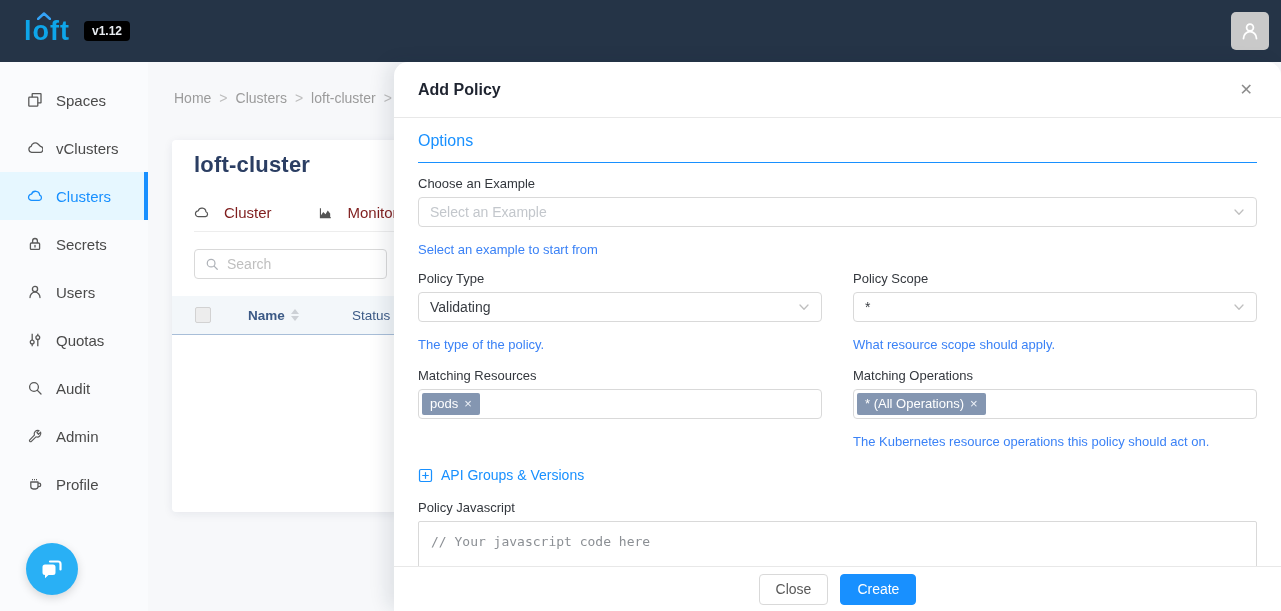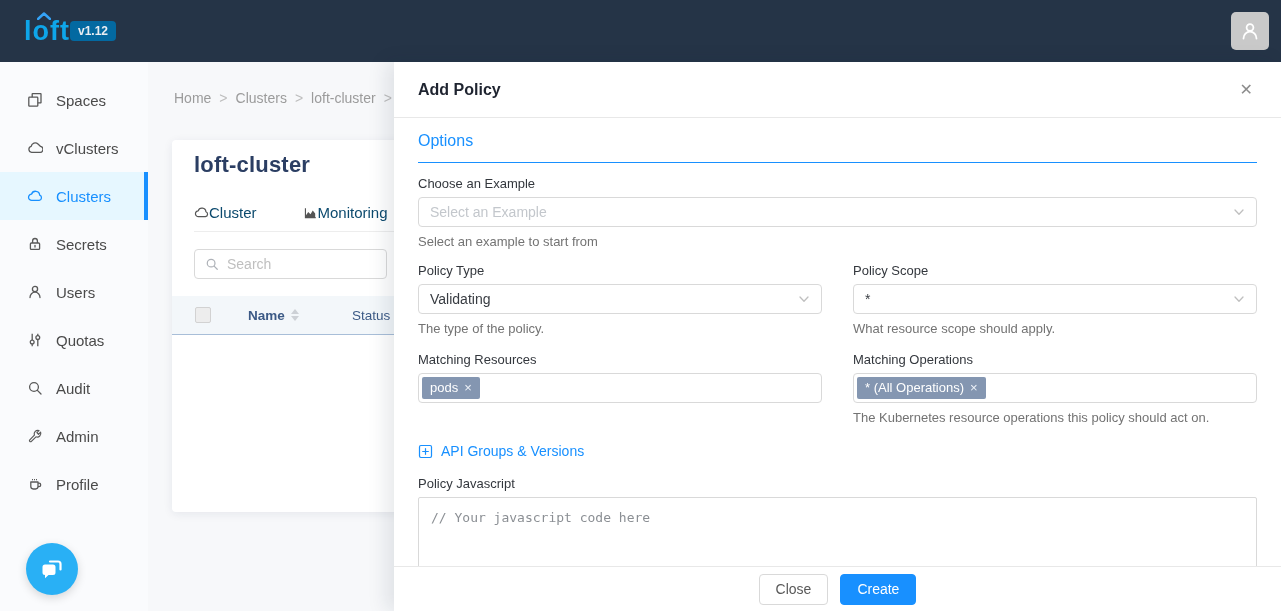--- a/index.html
+++ b/index.html
@@ -11,21 +11,21 @@
   svg { display:block; }
 
   
   .topbar {
     position:absolute; left:0; top:0; width:1281px; height:62px;
     background:#253447; display:flex; align-items:center; padding:0 12px 0 24px; z-index:40;
   }
   .logo { position:relative; color:#0ea5e9; font-size:27px; font-weight:bold; letter-spacing:1px; line-height:1; cursor:pointer; }
   .logo .roof { position:absolute; left:13px; top:-6px; }
   .version-badge {
-    background:#0369a1; color:#e9edf2; font-size:12px; font-weight:bold;
+    margin-left:14px; background:#000000; color:#e9edf2; font-size:12px; font-weight:bold;
     padding:3px 8px; border-radius:4px;
   }
   .avatar {
     margin-left:auto; width:38px; height:38px; background:#c9c9c9; border-radius:5px;
     display:flex; align-items:center; justify-content:center; cursor:pointer;
   }
 
   
   .sidebar {
     position:absolute; left:0; top:62px; width:148px; height:549px;
@@ -49,21 +49,21 @@
   .breadcrumb .sep { color:#bdbdbd; }
   .breadcrumb .crumb.current { color:#262626; font-weight:bold; cursor:default; }
 
   .card {
     position:absolute; left:24px; top:78px; width:995px; height:372px; background:#fff;
     border-radius:4px; box-shadow:0 2px 10px rgba(20,40,80,.08); padding:12px 0 0 22px;
   }
   .card-title { font-size:22px; font-weight:600; color:#2b3e63; letter-spacing:.2px; }
   .card-tabs { display:flex; gap:46px; margin-top:16px; height:38px; align-items:center;
                border-bottom:1px solid #ededed; width:calc(100% - 22px); }
-  .card-tab { display:flex; align-items:center; gap:0; font-size:15px; color:#0c4a6e; cursor:pointer; }
+  .card-tab { display:flex; align-items:center; gap:15px; font-size:15px; color:#7f1d1d; cursor:pointer; }
   .card-tab .ic { color:#555; }
   .search-box {
     margin-top:17px; width:193px; height:30px; border:1px solid #d9d9d9; border-radius:4px;
     background:#fff; display:flex; align-items:center; padding:0 10px; gap:8px; cursor:text;
   }
   .search-box input { border:0; outline:0; width:100%; font-size:14px; font-family:inherit; color:#333; background:transparent; }
   .search-box input::placeholder { color:#bfbfbf; }
   .table-head {
     margin-top:17px; margin-left:-22px; width:100%; height:39px; background:#f3f7fa;
     border-bottom:1px solid #a8bed8; display:flex; align-items:center; position:relative;
@@ -81,39 +81,39 @@
   
   .chat-bubble {
     position:absolute; left:26px; top:543px; width:52px; height:52px; border-radius:50%;
     background:#29b0f5; z-index:45; display:flex; align-items:center; justify-content:center;
     box-shadow:0 3px 10px rgba(0,0,0,.15); cursor:pointer;
   }
 
   
   .drawer {
     position:absolute; left:394px; top:62px; width:887px; height:549px; background:#fff;
-    z-index:50; box-shadow:-8px 0 18px rgba(15,35,60,.10);
+    z-index:50; box-shadow:-8px 0 18px rgba(15,35,60,.10);border-radius:14px;
   }
   .drawer-header {
     height:56px; display:flex; align-items:center; padding:0 24px; border-bottom:1px solid #e8e8e8;
   }
   .drawer-title { font-size:16px; font-weight:600; color:#1f2430; }
   .drawer-close { margin-left:auto; font-size:16px; color:#8c8c8c; cursor:pointer; line-height:1; padding:4px; }
   .drawer-body { position:absolute; top:56px; left:0; right:0; bottom:45px; overflow:hidden; padding:14px 24px 0; }
 
   .section-title { font-size:16px; color:#1890ff; padding-bottom:12px; border-bottom:1px solid #1890ff; }
   .field-label { font-size:13px; color:#33373d; margin-top:13px; }
   .select {
     margin-top:6px; height:30px; border:1px solid #d9d9d9; border-radius:4px; background:#fff;
     display:flex; align-items:center; padding:0 11px; font-size:14px; cursor:pointer; position:relative;
   }
   .select .val { color:#383c42; }
   .select .placeholder { color:#c3c7cc; }
   .select .chev { position:absolute; right:11px; top:50%; transform:translateY(-50%); }
-  .help-text { margin-top:7px; font-size:13px; color:#737373; }
+  .help-text { margin-top:15px; font-size:13px; color:#3b82f6; }
   .two-col { display:grid; grid-template-columns:1fr 1fr; column-gap:31px; }
   .row1 { margin-top:14px; }
   .row2 { margin-top:16px; }
   .tag-input {
     margin-top:6px; height:30px; border:1px solid #d9d9d9; border-radius:4px; background:#fff;
     display:flex; align-items:center; padding:0 3px; cursor:text;
   }
   .tag {
     background:#8496b1; color:#fff; font-size:13px; border-radius:2px; padding:3px 8px;
     display:flex; align-items:center; gap:6px; line-height:1.2;

